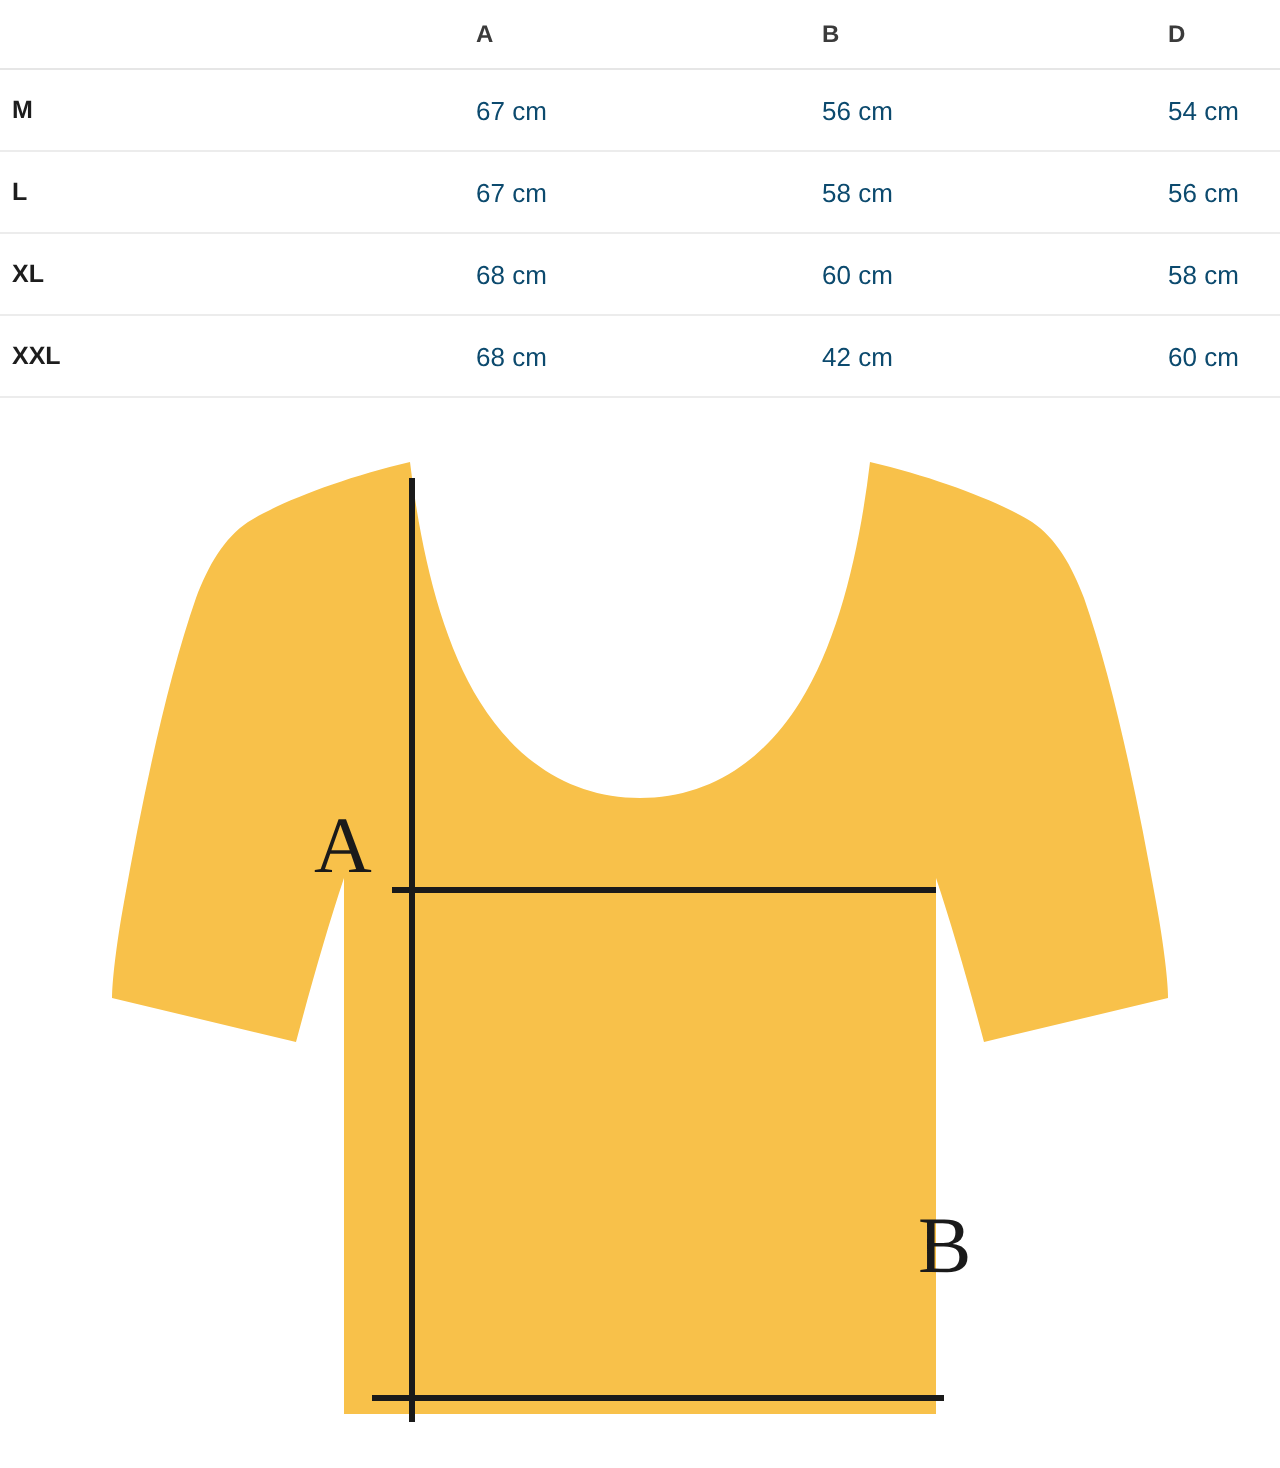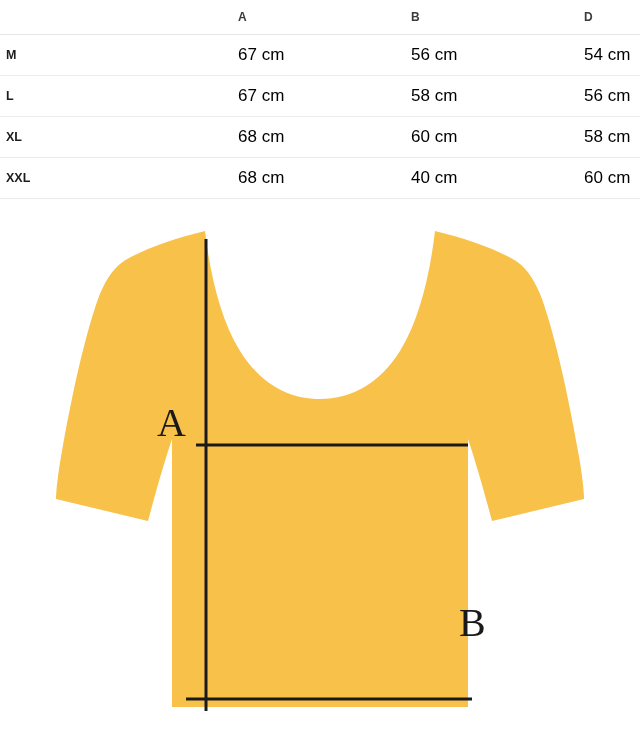--- a/index.html
+++ b/index.html
@@ -36,22 +36,22 @@
   .size-table thead th {
     height: 34px;
     font-size: 12px;
     font-weight: bold;
     color: #3b3b3b;
     border-bottom: 1px solid #e6e6e6;
   }
   .size-table tbody td {
     height: 40px;
     border-bottom: 1px solid #ececec;
-    color: #000000;
-    font-size: 17px;
+    color: #0c4a6e;
+    font-size: 13px;
   }
   .size-table tbody td.rowhead {
     color: #1d1d1d;
     font-weight: bold;
     font-size: 12.5px;
   }
   .col-label { width: 232px; padding-left: 6px !important; }
   .col-a { width: 173px; }
   .col-b { width: 173px; }
   .col-d { width: 62px; }
@@ -105,21 +105,21 @@
       </tr>
       <tr>
         <td class="rowhead col-label">XL</td>
         <td class="col-a">68 cm</td>
         <td class="col-b">60 cm</td>
         <td class="col-d">58 cm</td>
       </tr>
       <tr>
         <td class="rowhead col-label">XXL</td>
         <td class="col-a">68 cm</td>
-        <td class="col-b">40 cm</td>
+        <td class="col-b">42 cm</td>
         <td class="col-d">60 cm</td>
       </tr>
     </tbody>
   </table>
 
   <div class="illustration">
     <svg width="640" height="536" viewBox="0 0 640 536" xmlns="http://www.w3.org/2000/svg">
 
       <path fill="#F8C14A" d="M205,32
                C171,40 140,52 124,62

